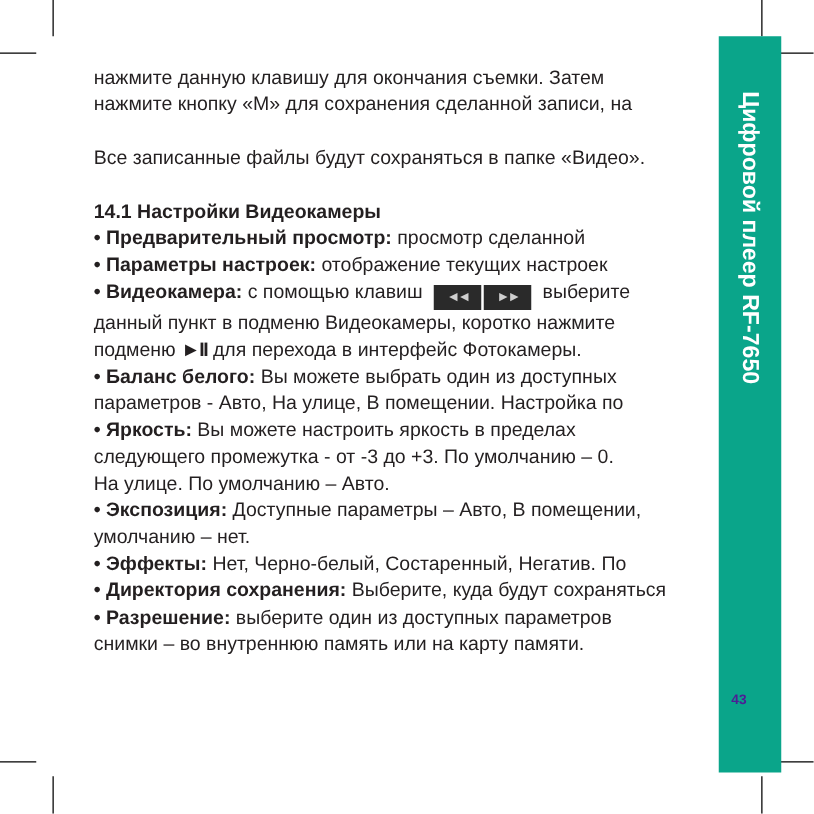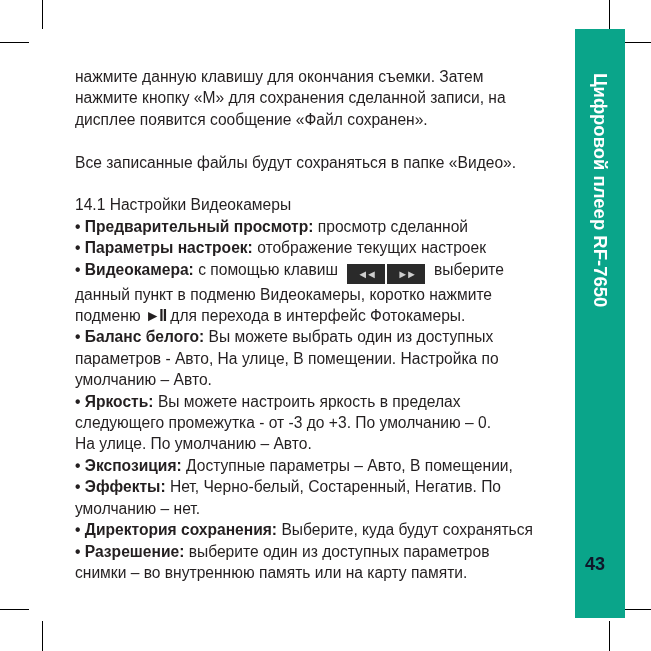--- a/index.html
+++ b/index.html
@@ -6,27 +6,27 @@
   body { width: 651px; height: 651px; position: relative; overflow: hidden;
          font-family: "Liberation Sans", sans-serif; color: #231f20; }
   .crop { position: absolute; background: #000; }
   .crop.v { width: 1px; }
   .crop.h { height: 1px; }
   .sidebar { position: absolute; left: 575px; top: 29px; width: 50px; height: 589px;
              background: #0aa58a; }
   .sidebar-title { position: absolute; left: 0; top: 44px; width: 50px; height: 290px;
                    writing-mode: vertical-rl; color: #fff; font-weight: bold;
                    font-size: 18.5px; line-height: 50px; white-space: nowrap; text-align: left; }
-  .page-num { position: absolute; left: 10px; top: 525px; color: #0f172a; font-weight: bold; font-size: 18px; }
-  .content { position: absolute; left: 75px; top: 66px; width: 495px;
+  .page-num { position: absolute; left: 10px; top: 525px; color: #4c1d95; font-weight: bold; font-size: 11px; }
+  .content { position: absolute; left: 75px; top: 52px; width: 495px;
              font-size: 15.6px; line-height: 21.4px; }
   .p { margin: 0; }
   .gap { height: 21.4px; }
   .b { font-weight: bold; }
-  .heading { font-weight: normal; margin-top: 0; }
+  .heading { font-weight: bold; margin-top: 0; }
   .keybtn { display: inline-block; width: 38px; height: 20px; background: #2a2a2a;
             vertical-align: -3px; color: #cfcfcf; font-size: 11px; text-align: center;
             line-height: 20px; letter-spacing: -2px; margin: 0 1px; }
   .keys { display: inline-block; margin: 0 8px 0 8px; }
   .pp { font-weight: bold; letter-spacing: -1px; }
 </style>
 </head>
 <body>
 
 <div class="crop v" style="left:42px;top:0;height:29px;"></div>
@@ -39,44 +39,42 @@
 <div class="crop v" style="left:609px;top:621px;height:30px;"></div>
 
 <div class="sidebar">
   <div class="sidebar-title">Цифровой плеер RF-7650</div>
   <div class="page-num">43</div>
 </div>
 
 <div class="content">
   <p class="p">нажмите данную клавишу для окончания съемки. Затем</p>
   <p class="p">нажмите кнопку «М» для сохранения сделанной записи, на</p>
-  <p class="p">дисплее появится сообщение «Файл сохранен».</p>
   <div class="gap"></div>
   <p class="p">Все записанные файлы будут сохраняться в папке «Видео».</p>
   <div class="gap"></div>
   <p class="p heading">14.1 Настройки Видеокамеры</p>
 
   <p class="p"><span class="b">• Предварительный просмотр:</span><span> просмотр сделанной</span></p>
 
   <p class="p"><span class="b">• Параметры настроек:</span><span> отображение текущих настроек</span></p>
 
   <p class="p"><span class="b">• Видеокамера:</span><span> с помощью клавиш</span><span class="keys"><span class="keybtn">◄◄</span><span class="keybtn">►►</span></span><span>выберите</span></p>
   <p class="p">данный пункт в подменю Видеокамеры, коротко нажмите</p>
   <p class="p"><span>подменю </span><span class="pp">►II</span><span> для перехода в интерфейс Фотокамеры.</span></p>
 
   <p class="p"><span class="b">• Баланс белого:</span><span>  Вы можете выбрать один из доступных</span></p>
   <p class="p">параметров  - Авто, На улице, В помещении. Настройка по</p>
-  <p class="p">умолчанию – Авто.</p>
 
   <p class="p"><span class="b">• Яркость:</span><span>  Вы можете настроить яркость в пределах</span></p>
   <p class="p">следующего промежутка  - от -3 до +3. По умолчанию – 0.</p>
 
   <p class="p">На улице. По умолчанию – Авто.</p>
   <p class="p"><span class="b">• Экспозиция:</span><span> Доступные параметры – Авто, В помещении,</span></p>
 
+  <p class="p">умолчанию – нет.</p>
   <p class="p"><span class="b">• Эффекты:</span><span> Нет, Черно-белый, Состаренный, Негатив. По</span></p>
-  <p class="p">умолчанию – нет.</p>
 
   <p class="p"><span class="b">• Директория сохранения:</span><span> Выберите, куда будут сохраняться</span></p>
   <p class="p"><span class="b">• Разрешение:</span><span> выберите один из доступных параметров</span></p>
 
   <p class="p">снимки – во внутреннюю память  или на карту памяти.</p>
 </div>
 
 </body></html>

